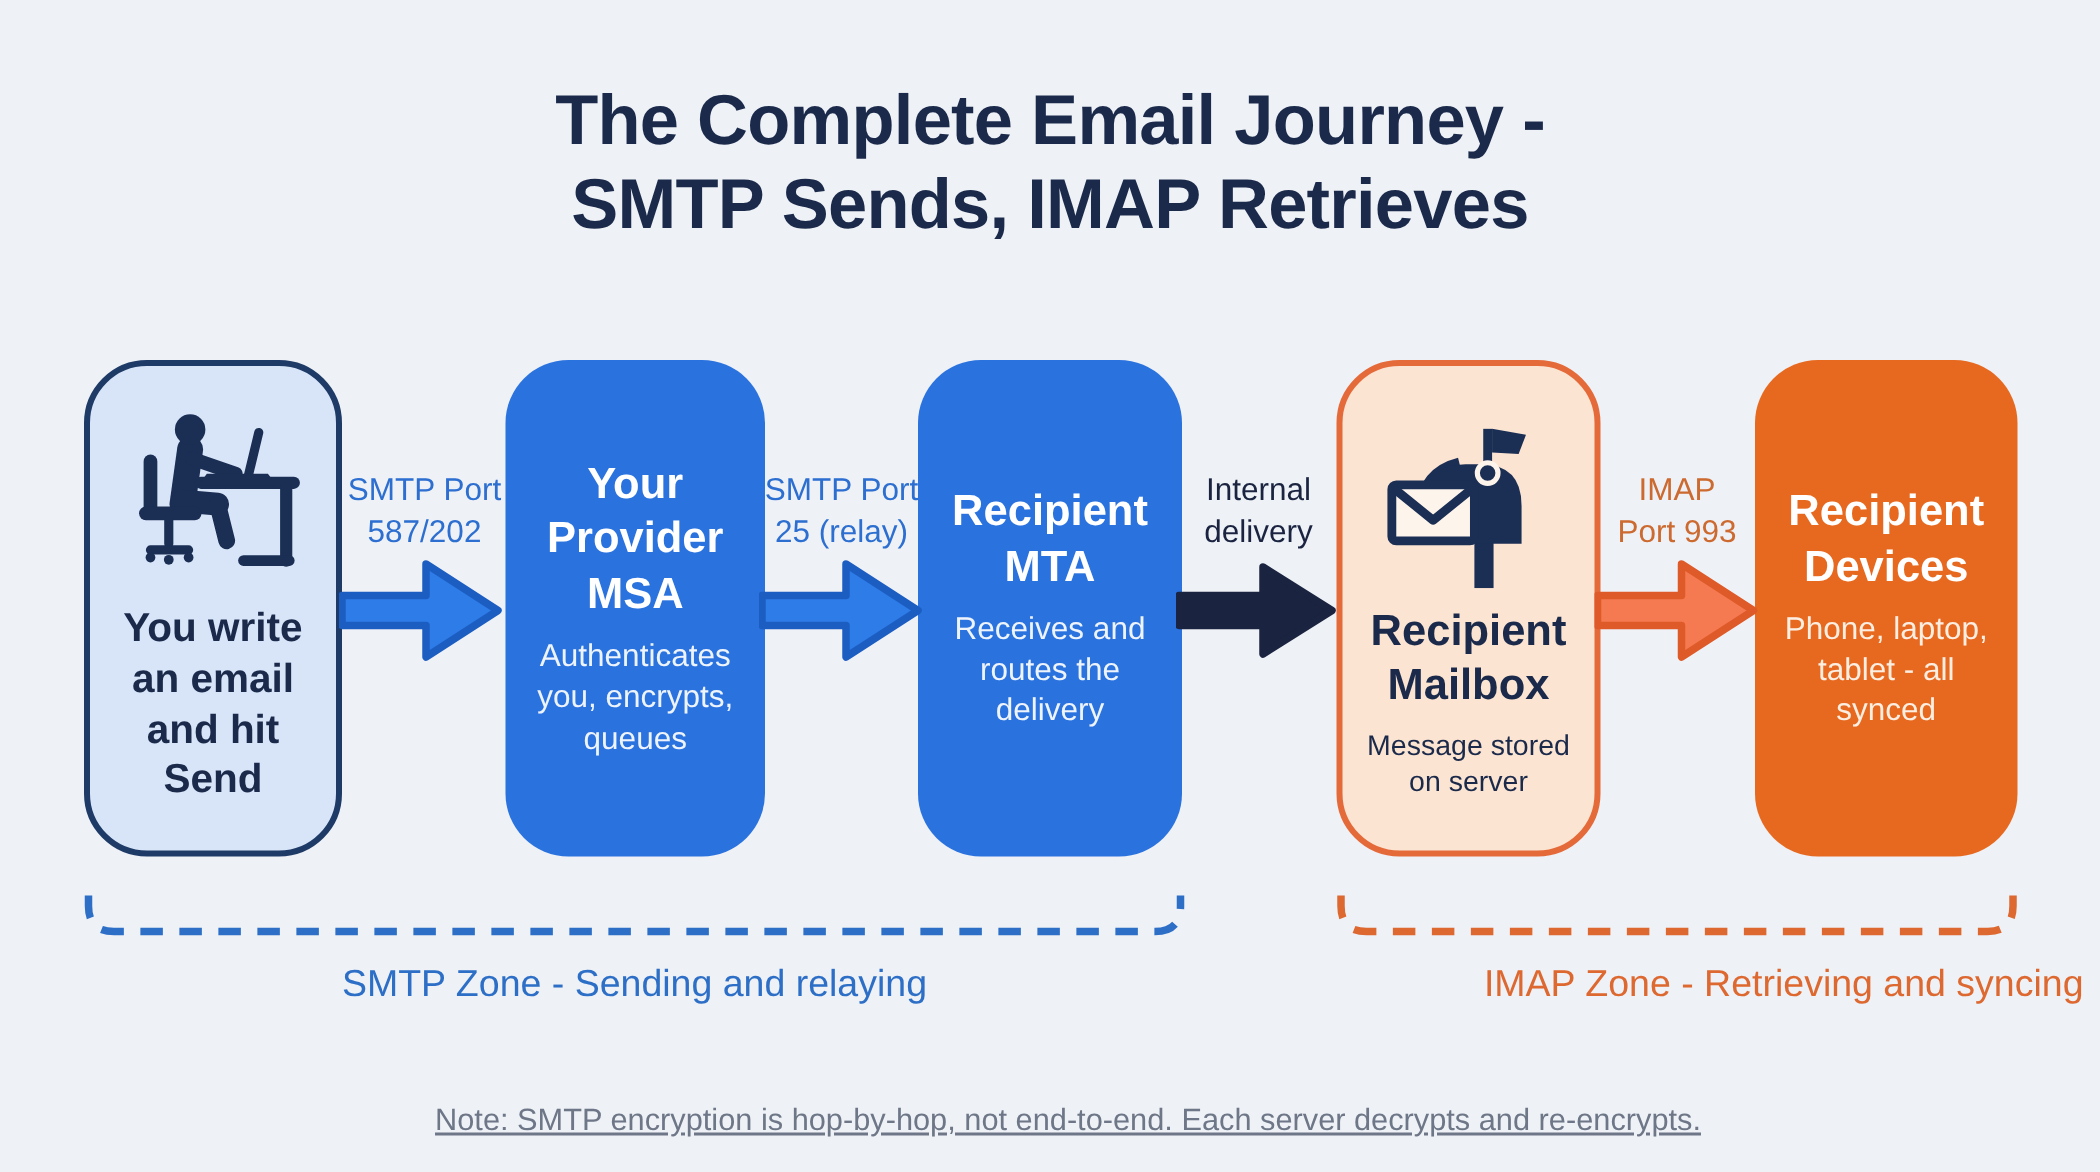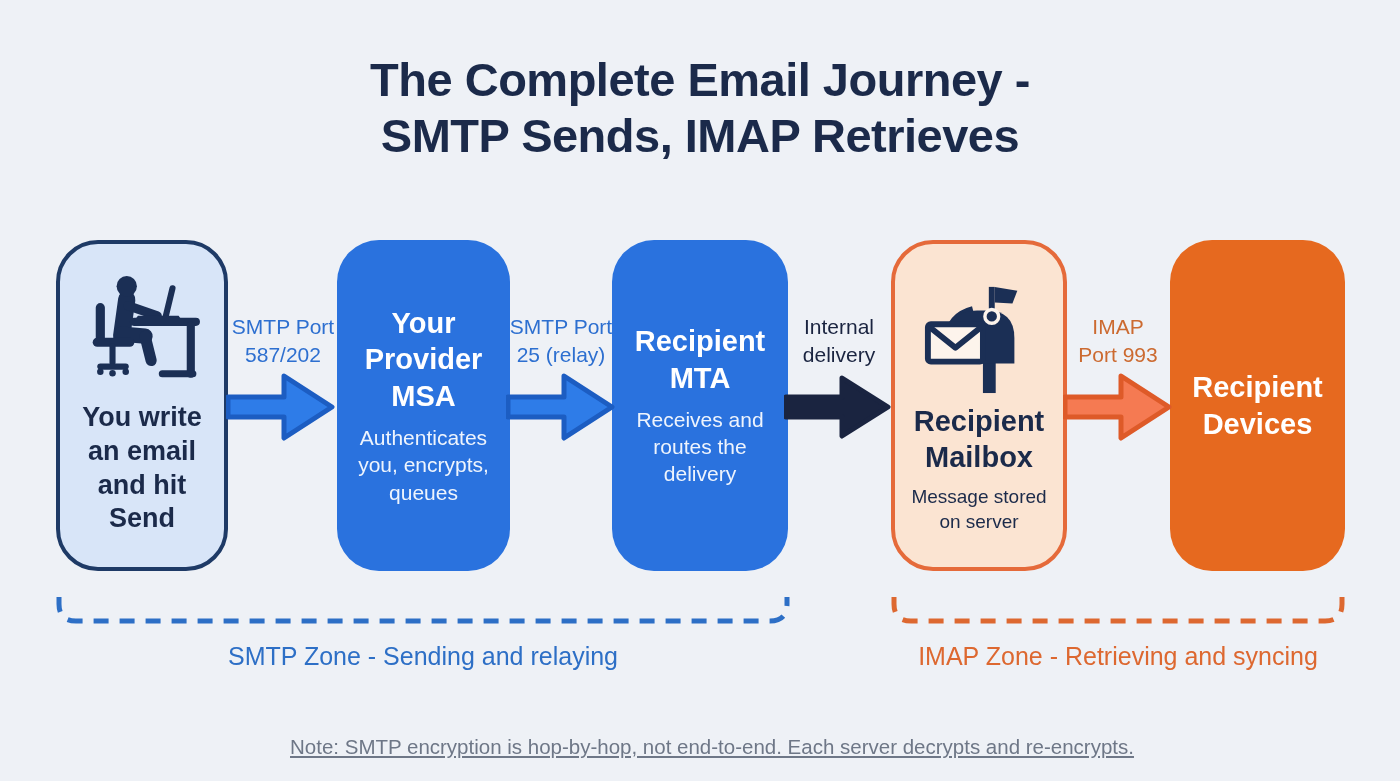--- a/index.html
+++ b/index.html
@@ -66,21 +66,21 @@
   .zb-smtp{left:56px;width:734px;}
   .zb-imap{left:891px;width:454px;}
   .zone-bracket path{fill:none;stroke-width:5;stroke-dasharray:15 11;}
   .zb-smtp path{stroke:var(--c-zone-blue,#2d6fc6);}
   .zb-imap path{stroke:var(--c-zone-orange,#dd6830);}
   .zone-label{
     position:absolute;top:624px;
     text-align:center;font-size:25px;line-height:1.3;
   }
   .zl-smtp{left:56px;width:734px;color:var(--c-zone-blue,#2d6fc6);}
-  .zl-imap{left:891px;width:454px;color:var(--c-zone-orange,#dd6830);}
+  .zl-imap{left:935px;width:454px;color:var(--c-zone-orange,#dd6830);text-align:right;}
   
   .note{
     position:absolute;top:719px;left:12px;width:1400px;
     text-align:center;font-size:20.5px;
     color:var(--c-note,#6e7787);
     text-decoration:underline;
   }
 </style>
 </head>
 <body>
@@ -141,20 +141,21 @@
         <rect x="8" y="44" width="56" height="38" rx="3" fill="#fdf4ec" stroke="#1b2f55" stroke-width="6"></rect>
         <path d="M10 47 L36 68 L62 47" fill="none" stroke="#1b2f55" stroke-width="6" stroke-linejoin="round"></path>
       </svg>
     </span>
     <div class="n-title">Recipient Mailbox</div>
     <div class="n-sub">Message stored on server</div>
   </div>
 
   <div class="node n5">
     <div class="n-title">Recipient Devices</div>
+    <div class="n-sub">Phone, laptop, tablet - all synced</div>
   </div>
 
   <div class="arrow-label al1">
     <span>SMTP Port</span><br>
     <span>587/202</span>
   </div>
   <svg class="arrow arrow-blue a1" viewBox="0 0 112 110">
     <polygon points="2,45 58,45 58,24 106,55 58,86 58,65 2,65"></polygon>
   </svg>
 

